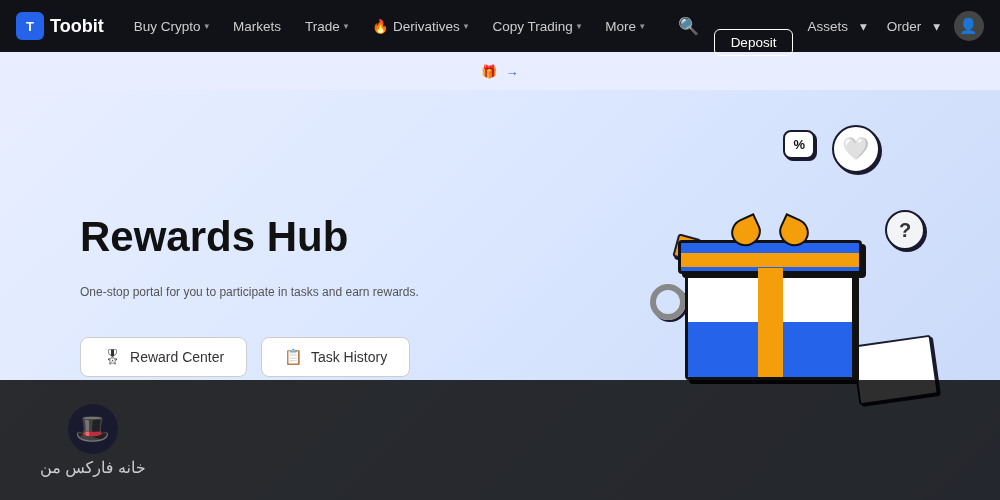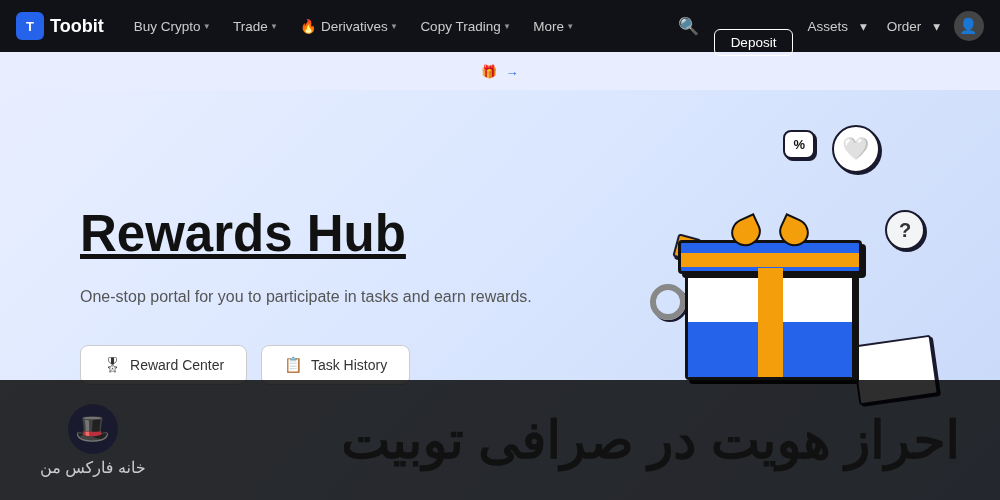--- a/index.html
+++ b/index.html
@@ -124,29 +124,28 @@
       align-items: center;
       padding: 0 80px;
       position: relative;
       overflow: hidden;
     }
     .hero-content {
       flex: 1;
       max-width: 600px;
     }
     .hero-title {
-      font-size: 51px;
+      font-size: 42px;
       font-weight: 800;
       color: #111;
       margin-bottom: 22px;
       line-height: 1.15;
-      text-decoration: underline;
     }
     .hero-subtitle {
-      font-size: 16px;
+      font-size: 12px;
       color: #555;
       margin-bottom: 36px;
       line-height: 1.5;
     }
     .hero-buttons {
       display: flex;
       gap: 14px;
     }
     .btn-hero {
       background: #fff;
@@ -289,20 +288,23 @@
 
 <nav class="navbar">
   <div class="nav-logo">
     <div class="nav-logo-icon">T</div>
     <span>Toobit</span>
   </div>
 
   <div class="nav-item">
     <span>Buy Crypto</span>
     <span class="chevron">▾</span>
+  </div>
+  <div class="nav-item">
+    <span>Markets</span>
   </div>
   <div class="nav-item">
     <span>Trade</span>
     <span class="chevron">▾</span>
   </div>
   <div class="nav-item">
     <span class="nav-fire">🔥</span>
     <span>Derivatives</span>
     <span class="chevron">▾</span>
   </div>
@@ -384,15 +386,14 @@
     </div>
   </div>
 
   <div class="overlay-text">
     <div style="display:flex;flex-direction:column;align-items:center;gap:4px;">
       <div class="overlay-logo-img">
         <span class="overlay-logo-hat">🎩</span>
       </div>
       <span class="overlay-site-name">خانه فارکس من</span>
     </div>
-    <div class="overlay-arabic">احراز هویت در صرافی توبیت</div>
   </div>
 </div>
 
 </body></html>

